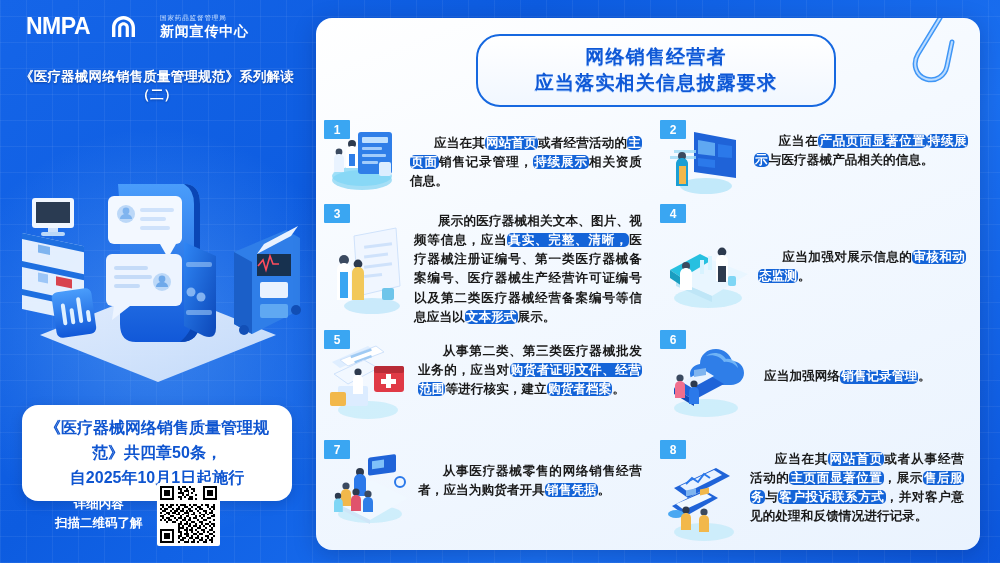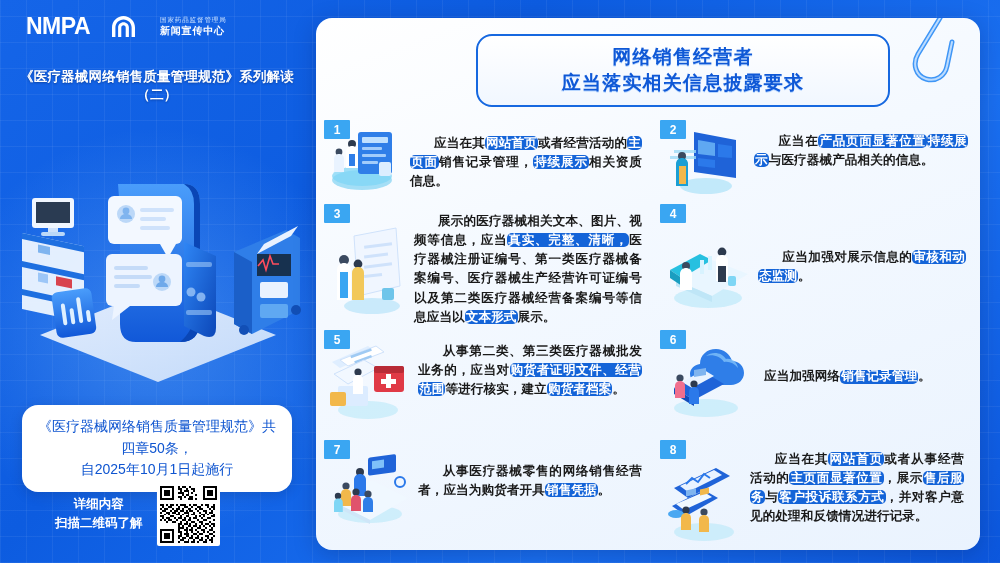--- a/index.html
+++ b/index.html
@@ -41,21 +41,21 @@
     position: absolute; left: 26px; top: 14px;
     display: flex; align-items: center; gap: 20px;
   }
   .logo-text {
     color: #fff; font-weight: 800; font-size: 23px;
     letter-spacing: -.5px; line-height: 1;
   }
   .logo-mark { width: 27px; height: 25px; display:block; }
   .logo-cn { display: flex; flex-direction: column; gap: 2px; margin-left: 3px; }
   .logo-cn-1 { color: #cfe4ff; font-size: 6.5px; letter-spacing: .9px; line-height: 1; }
-  .logo-cn-2 { color: #ffffff; font-size: 10px; font-weight: 700; letter-spacing: .8px; line-height: 1; }
+  .logo-cn-2 { color: #ffffff; font-size: 14px; font-weight: 700; letter-spacing: .8px; line-height: 1; }
 
   .series-line {
     position: absolute; left: 0; top: 68px; width: 314px;
     text-align: center;
     color: #ffffff; font-size: 13.5px; font-weight: 700;
     letter-spacing: .2px;
     text-shadow: 0 1px 2px rgba(0,30,90,.45);
   }
   .hl-head {
     position: absolute; left: 0; top: 105px; width: 314px;
@@ -73,21 +73,21 @@
   .illus { position: absolute; left: 8px; top: 170px; width: 300px; height: 215px; }
 
   .notice {
     position: absolute; left: 22px; top: 405px;
     width: 270px; padding: 11px 14px;
     background: #ffffff; border-radius: 16px;
     text-align: center;
     box-shadow: 0 3px 12px rgba(0,30,90,.22);
   }
   .notice div {
-    color: #0f55d0; font-size: 14px; font-weight: 400; line-height: 1.55;
+    color: #0f55d0; font-size: 16px; font-weight: 700; line-height: 1.55;
   }
 
   .qr-block {
     position: absolute; left: 55px; top: 480px;
     width: 220px; height: 68px;
     display: flex; align-items: center; gap: 14px;
   }
   .qr-label { color: #ffffff; font-size: 12.5px; font-weight: 700; line-height: 1.55; text-align: center; }
   .qr-code { width: 63px; height: 63px; background:#fff; padding:3px; border-radius:2px; }
 
@@ -98,22 +98,22 @@
     background: linear-gradient(160deg,#ffffff 0%,#f4f9ff 40%,#eaf3fe 100%);
     border-radius: 16px;
     box-shadow: 0 5px 22px rgba(0,25,80,.25);
     overflow: hidden;
     z-index: 4;
   }
   .clip { position: absolute; right: 22px; top: -10px; width: 58px; height: 86px; z-index: 9; }
 
   .card-title {
     position: absolute; left: 160px; top: 16px;
-    width: 414px; padding: 8px 4px 10px;
-    border: 2.5px solid #1668e0; border-radius: 16px;
+    width: 360px; padding: 8px 4px 10px;
+    border: 2.5px solid #1668e0; border-radius: 24px;
     text-align: center;
     background: linear-gradient(180deg,#ffffff 0%,#f1f7ff 100%);
   }
   .card-title div {
     color: #0f58d6; font-size: 19px; font-weight: 800;
     letter-spacing: 1.2px; line-height: 1.35;
     text-shadow: 0 1px 0 #b7d6ff;
   }
 
   

